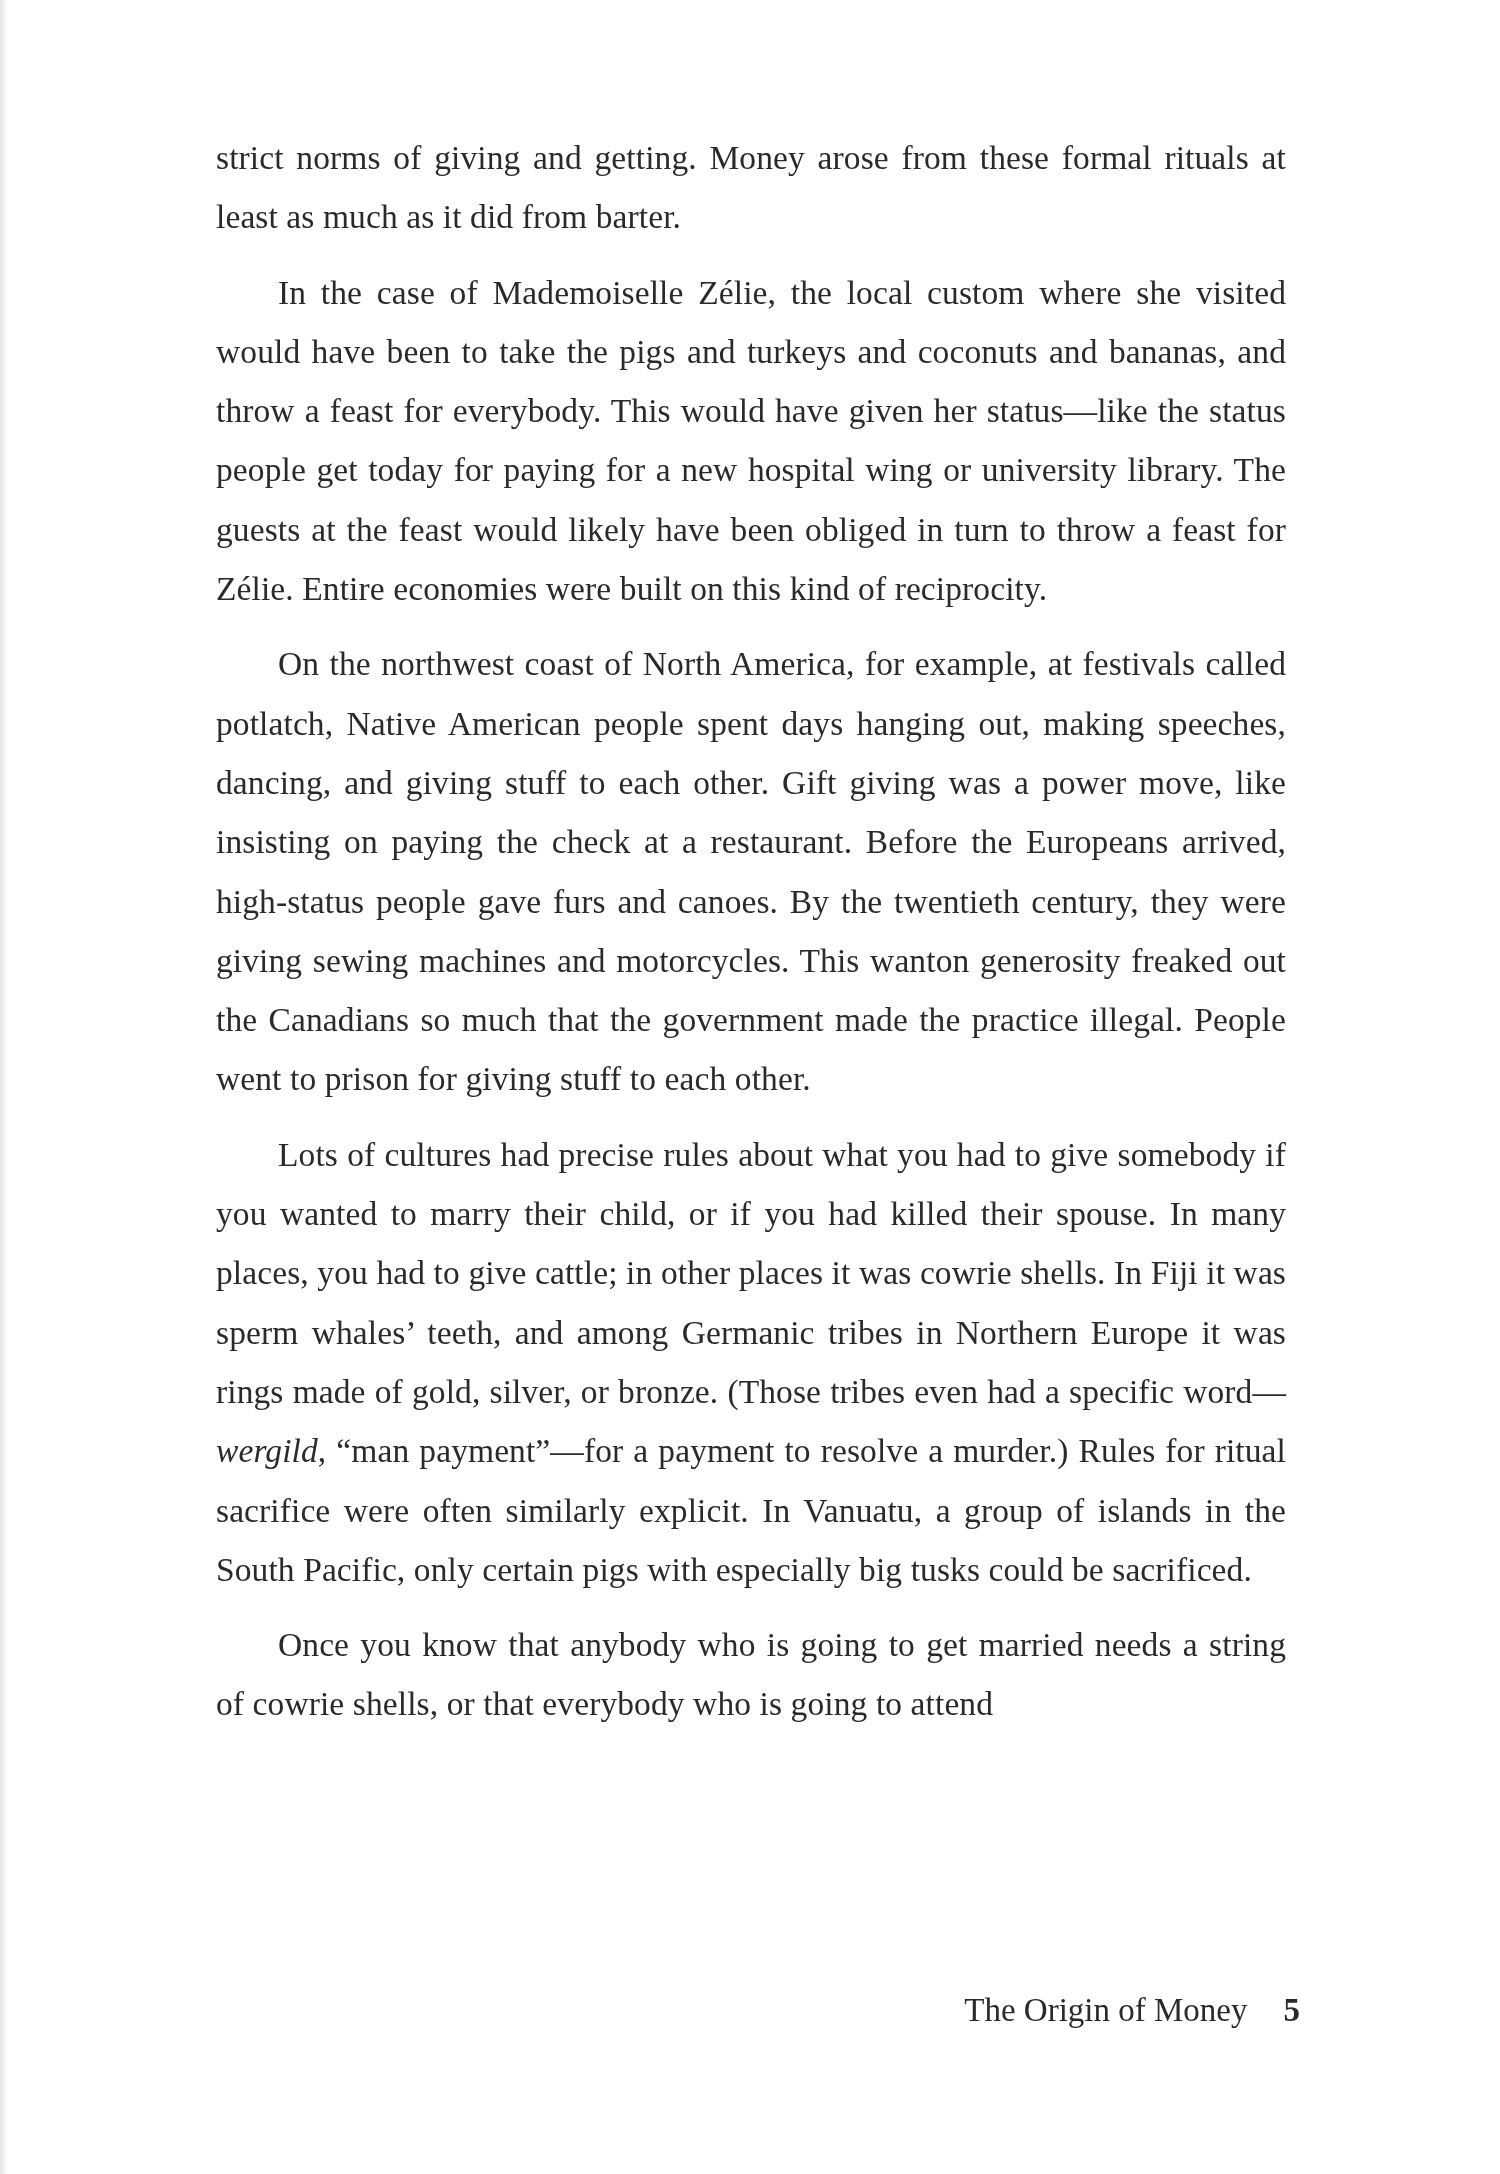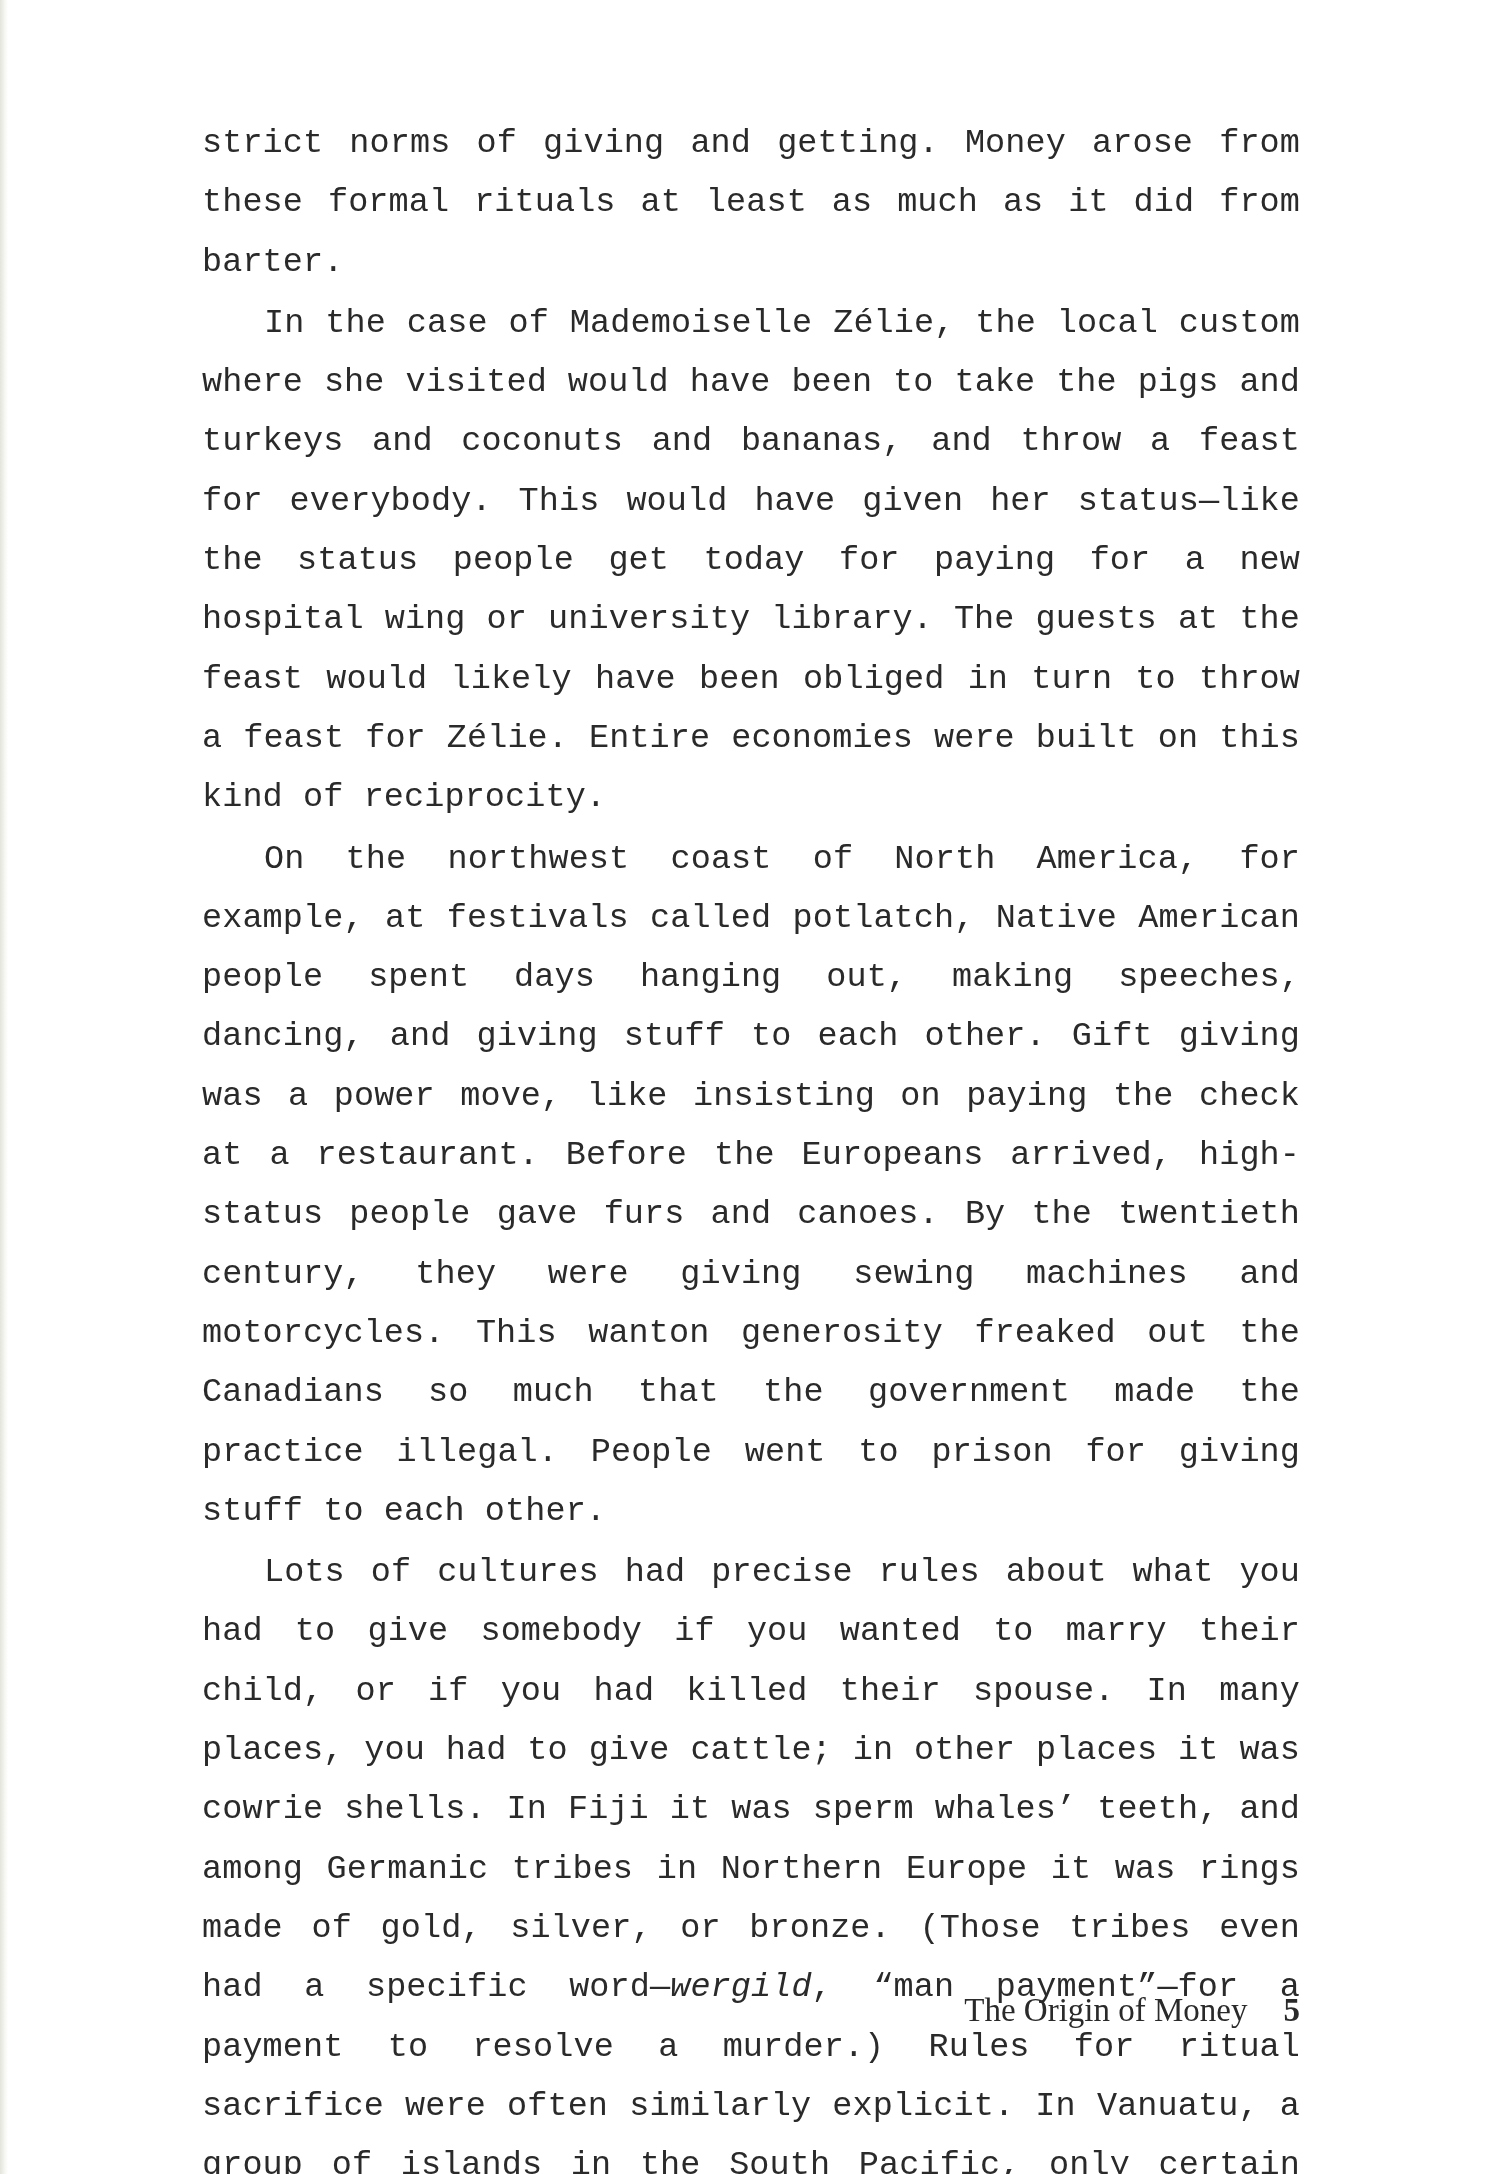--- a/index.html
+++ b/index.html
@@ -6,37 +6,38 @@
   body {
     width:1500px; height:2174px; background:#ffffff; position:relative; overflow:hidden;
     font-family:"Liberation Serif", "DejaVu Serif", serif; color:#2a2a2a;
   }
   .edge { position:absolute; left:0; top:0; width:8px; height:2174px;
     background:linear-gradient(to right,#e3e4dc,#f6f6f2 60%,#ffffff); }
   .body-text {
     position:absolute; left:200px; top:112px; width:1102px;
     font-size:33.5px; line-height:59.3px; text-align:justify; letter-spacing:0.1px;
   }
-  .body-text p { margin:2px; text-indent:62px;font-family:Liberation Mono, monospace; }
+  .body-text p { margin:16px; text-indent:62px; }
   .body-text p.cont { text-indent:0; }
   .footer {
     position:absolute; right:200px; top:1990px; font-size:33px; line-height:40px;
     white-space:nowrap;
     margin-left:12px;
   }
   .footer .num { font-weight:bold; margin-left:36px; }
   em { font-style:italic; }
 </style>
 </head>
 <body>
 
 <div class="edge"></div>
 
 <div class="body-text">
   <p class="cont">strict norms of giving and getting. Money arose from these formal rituals at least as much as it did from barter.</p>
   <p>In the case of Mademoiselle Zélie, the local custom where she visited would have been to take the pigs and turkeys and coconuts and bananas, and throw a feast for everybody. This would have given her status—like the status people get today for paying for a new hospital wing or university library. The guests at the feast would likely have been obliged in turn to throw a feast for Zélie. Entire economies were built on this kind of reciprocity.</p>
   <p>On the northwest coast of North America, for example, at festivals called potlatch, Native American people spent days hanging out, making speeches, dancing, and giving stuff to each other. Gift giving was a power move, like insisting on paying the check at a restaurant. Before the Europeans arrived, high-status people gave furs and canoes. By the twentieth century, they were giving sewing machines and motorcycles. This wanton generosity freaked out the Canadians so much that the government made the practice illegal. People went to prison for giving stuff to each other.</p>
   <p><span>Lots of cultures had precise rules about what you had to give somebody if you wanted to marry their child, or if you had killed their spouse. In many places, you had to give cattle; in other places it was cowrie shells. In Fiji it was sperm whales’ teeth, and among Germanic tribes in Northern Europe it was rings made of gold, silver, or bronze. (Those tribes even had a specific word—</span><em>wergild</em><span>, “man payment”—for a payment to resolve a murder.) Rules for ritual sacrifice were often similarly explicit. In Vanuatu, a group of islands in the South Pacific, only certain pigs with especially big tusks could be sacrificed.</span></p>
+  <p>Once you know that anybody who is going to get married needs a string of cowrie shells, or that everybody who is going to attend</p>
 </div>
 
 <div class="footer">
   <span>The Origin of Money</span><span class="num">5</span>
 </div>
 
 </body></html>

